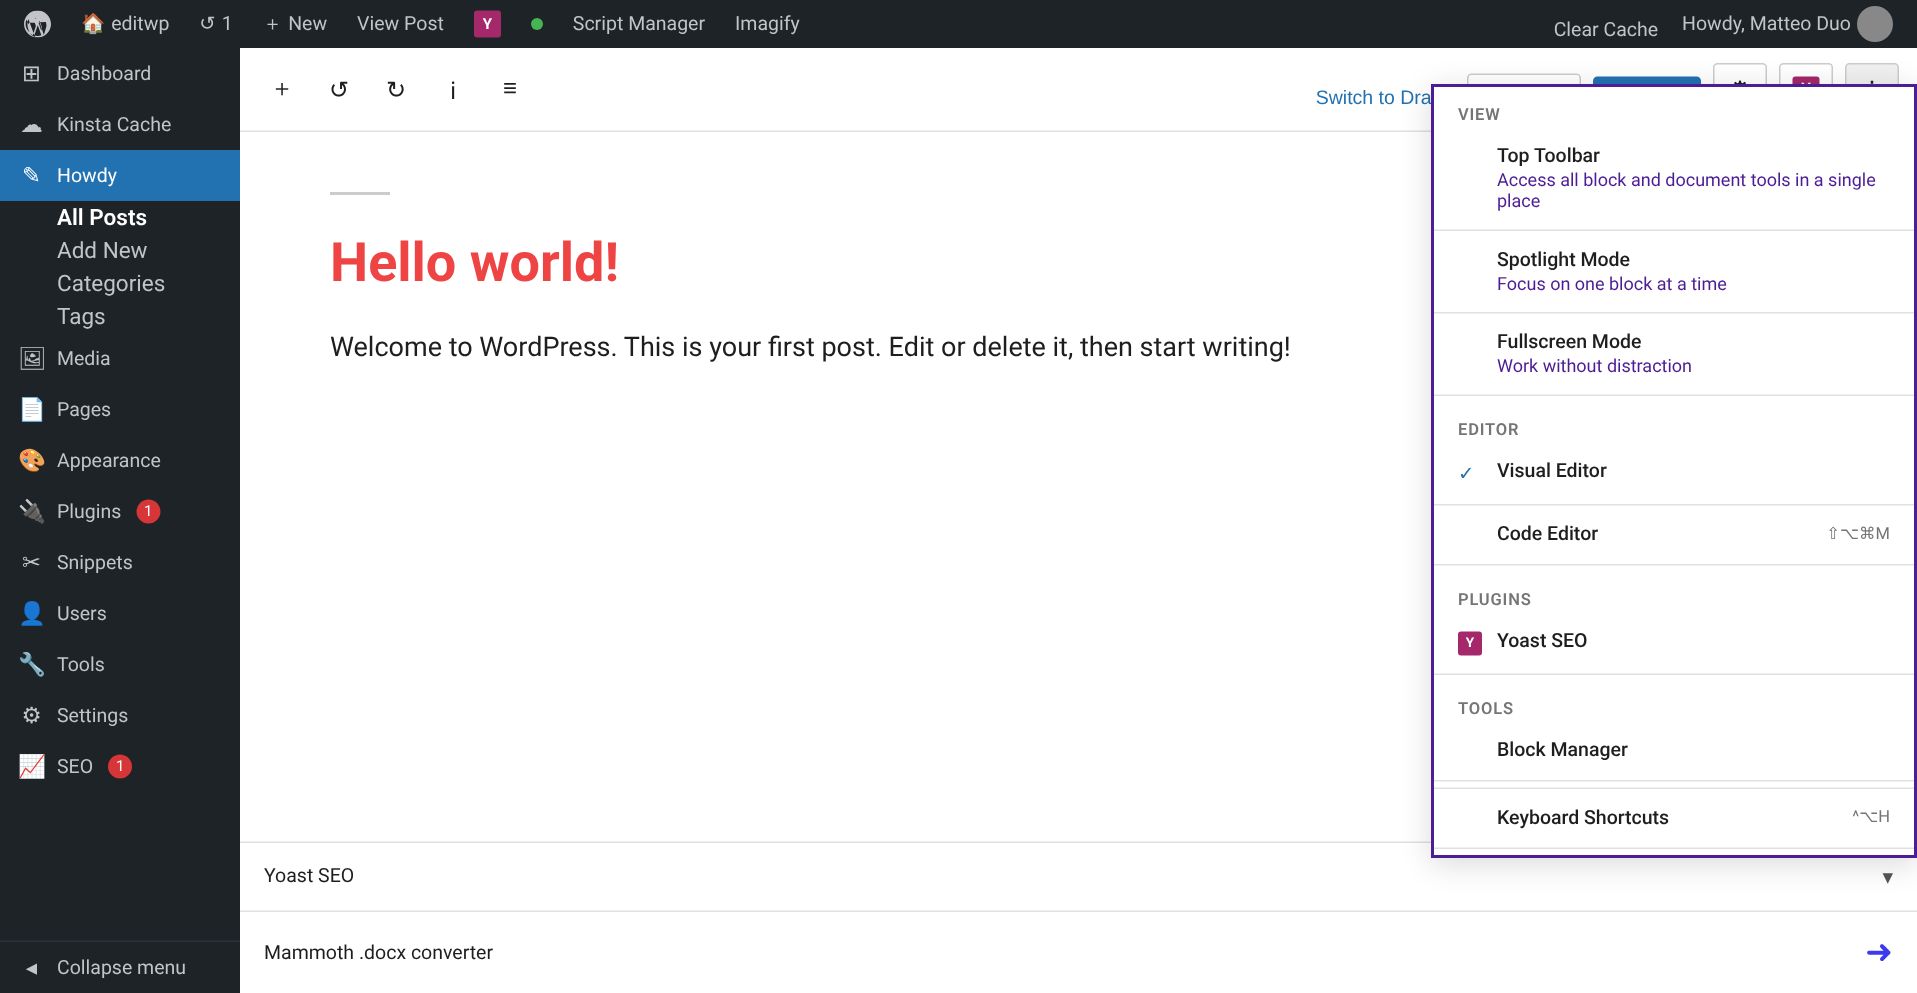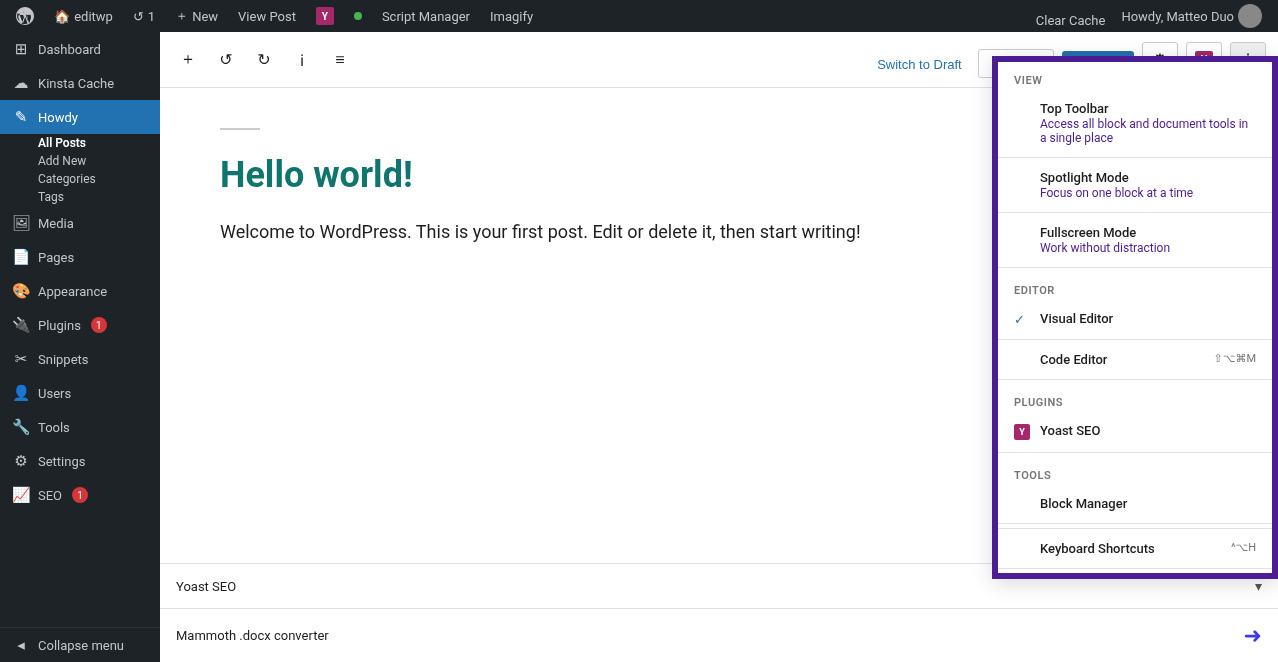--- a/index.html
+++ b/index.html
@@ -56,21 +56,21 @@
       padding: 8px 12px;
       cursor: pointer;
       font-size: 13px;
       color: #c3c4c7;
       text-decoration: none;
       white-space: nowrap;
     }
     .sidebar-item.active { background: #2271b1; color: #fff; }
     .sidebar-item.active .sidebar-icon { color: #fff; }
     .sidebar-icon { font-size: 15px; width: 18px; text-align: center; flex-shrink: 0; }
-    .sidebar-sub { padding: 2px 28px 2px 38px; font-size: 12px; color: #c3c4c7; cursor: pointer; }
+    .sidebar-sub { padding: 2px 28px 2px 38px; font-size: 15px; color: #c3c4c7; cursor: pointer; }
     .sidebar-sub.active-sub { color: #fff; font-weight: 600; }
     .badge {
       background: #d63638;
       color: #fff;
       border-radius: 50%;
       font-size: 10px;
       width: 16px;
       height: 16px;
       display: flex;
       align-items: center;
@@ -164,21 +164,21 @@
     
     .editor-content {
       flex: 1;
       overflow-y: auto;
       padding: 40px 60px;
       background: #fff;
     }
     .post-title {
       font-size: 36px;
       font-weight: 700;
-      color: #0f766e;
+      color: #ef4444;
       margin-bottom: 20px;
       line-height: 1.2;
     }
     .post-divider {
       width: 40px;
       height: 2px;
       background: #ccc;
       margin-bottom: 24px;
     }
     .post-body {
@@ -203,23 +203,23 @@
     .panel-row:last-child { border-bottom: none; }
     .panel-label { font-size: 13px; color: #1e1e1e; }
     .chevron-icon { color: #555; font-size: 14px; }
     .arrow-icon { color: #3b3bed; font-size: 22px; }
 
     
     .dropdown-overlay {
       position: fixed;
       top: 56px;
       right: 0;
-      width: 286px;
+      width: 324px;
       background: #fff;
-      border: 6px solid #4c1d95;
+      border: 2px solid #4c1d95;
       box-shadow: 0 4px 20px rgba(0,0,0,0.15);
       z-index: 200;
       max-height: calc(100% - 56px);
       overflow-y: auto;
     }
     .dropdown-section-label {
       font-size: 11px;
       color: #757575;
       text-transform: uppercase;
       letter-spacing: 0.05em;

